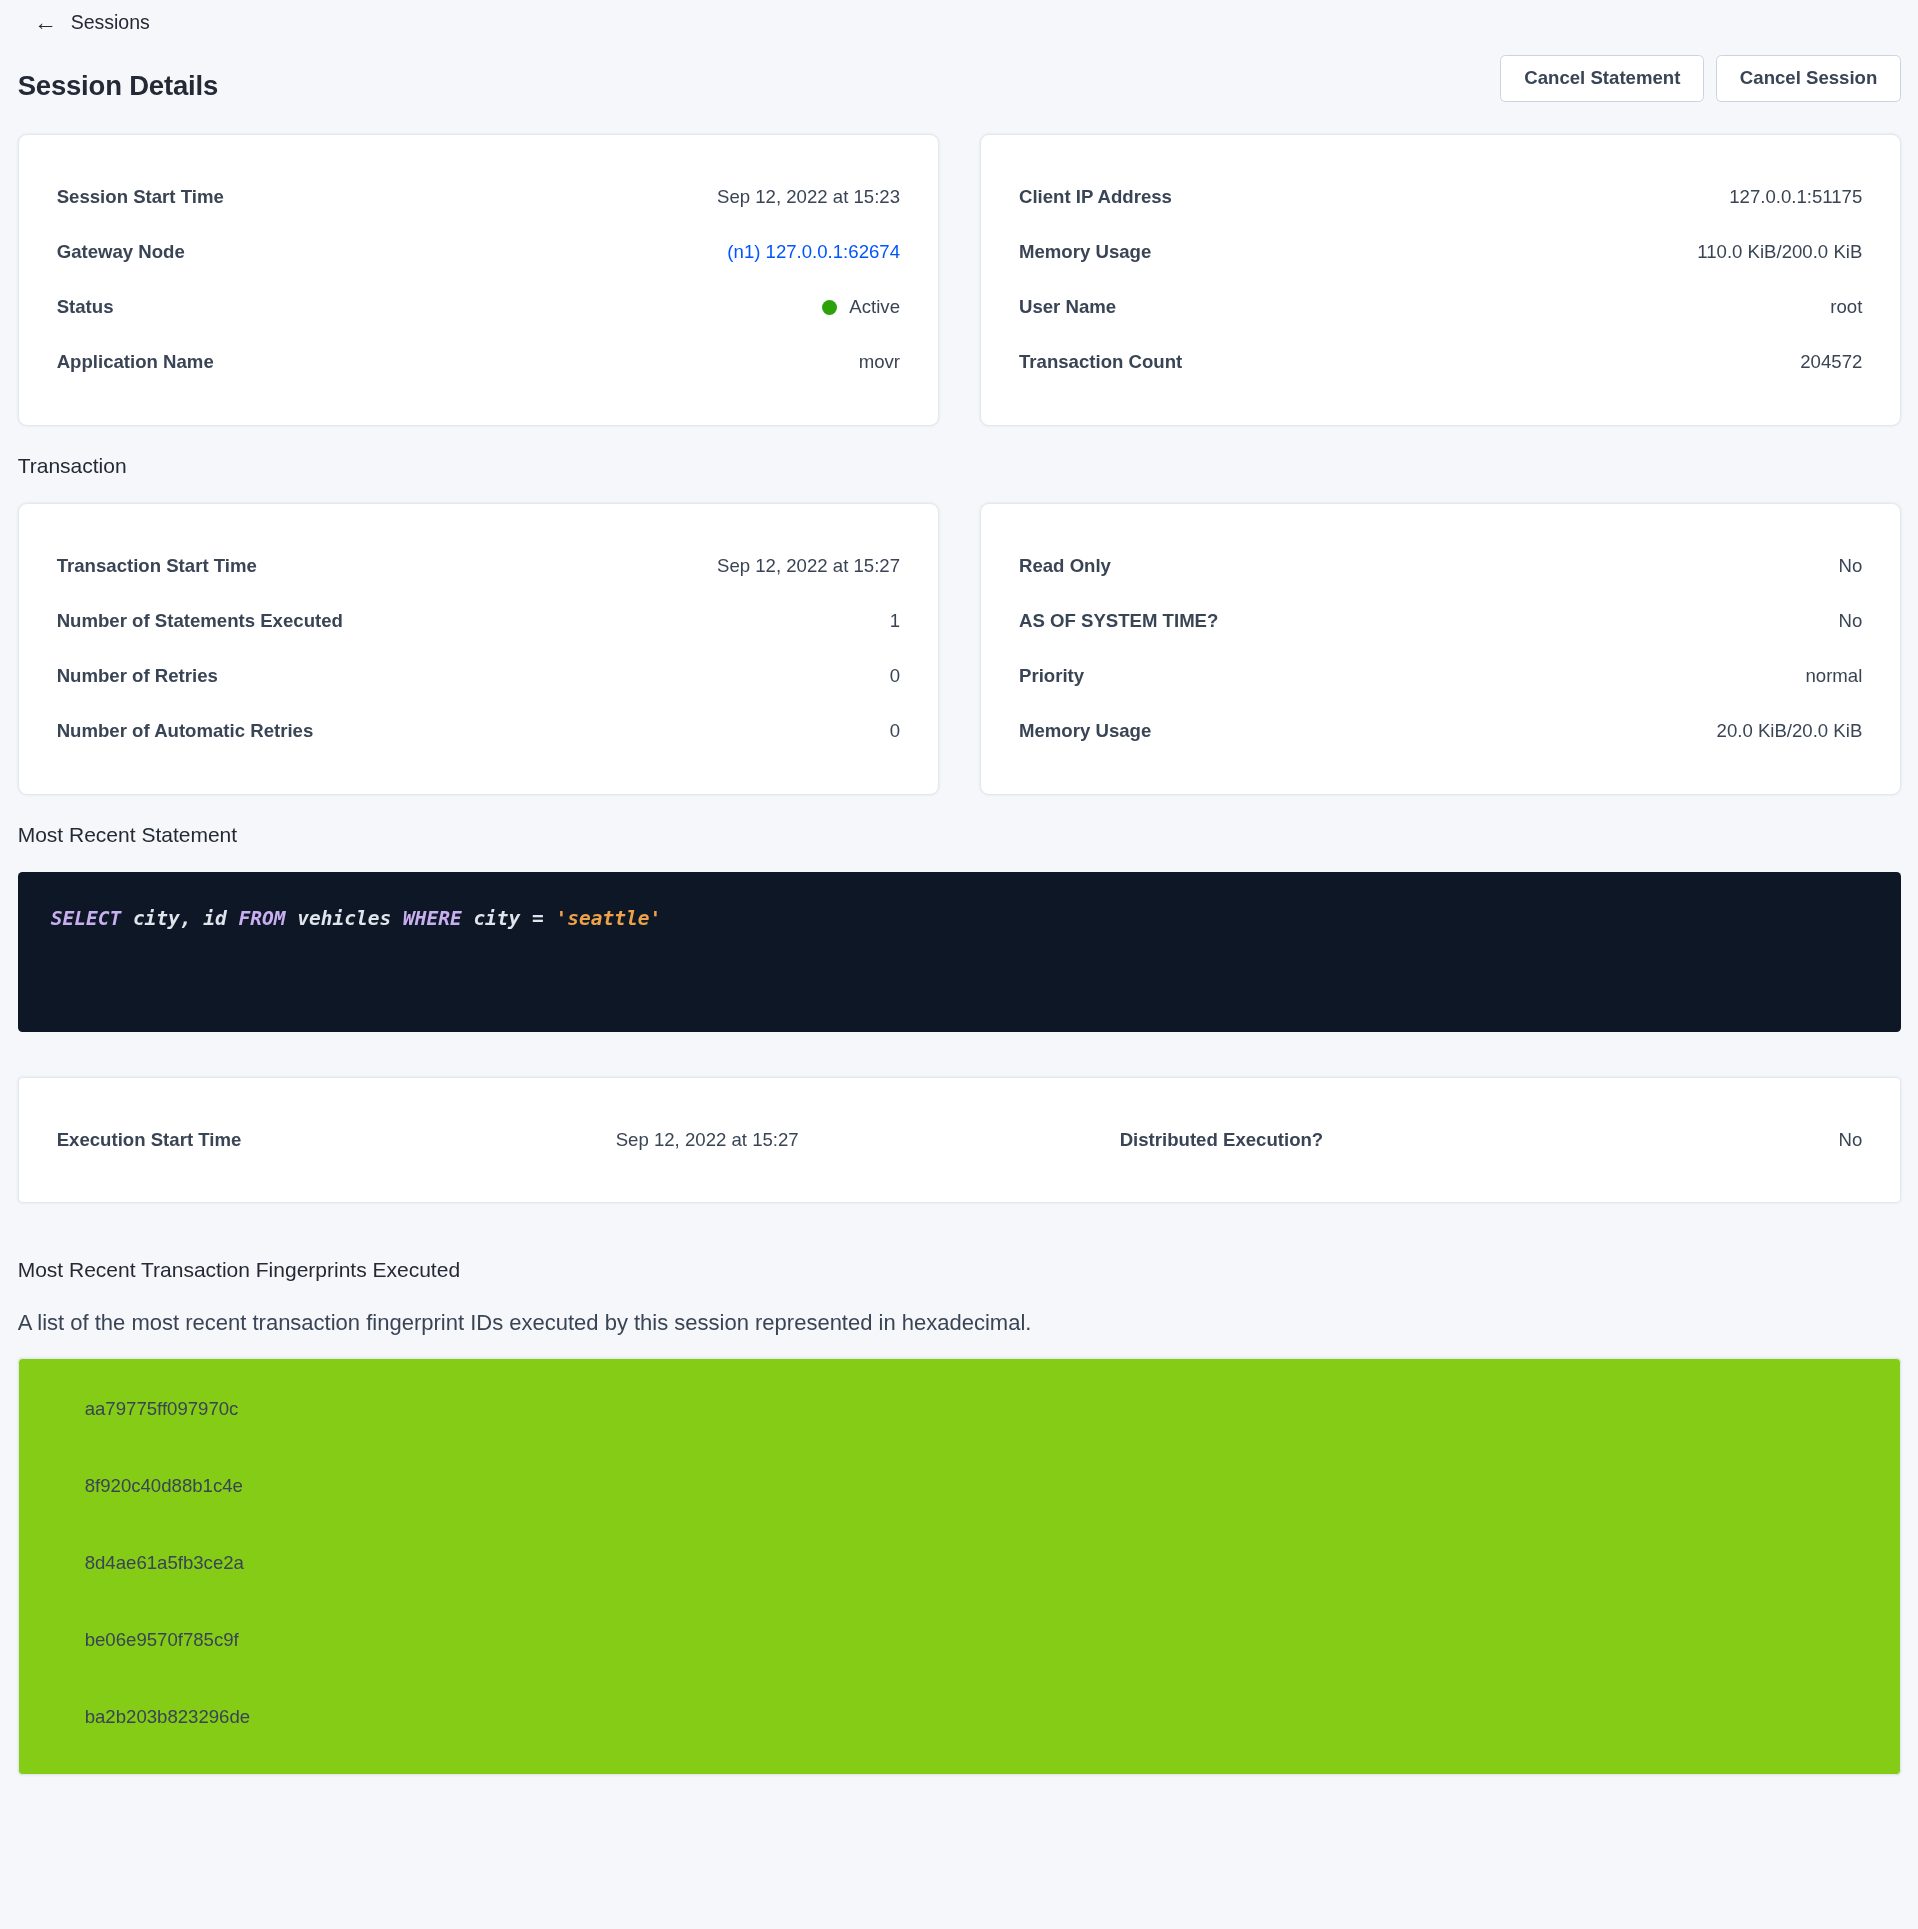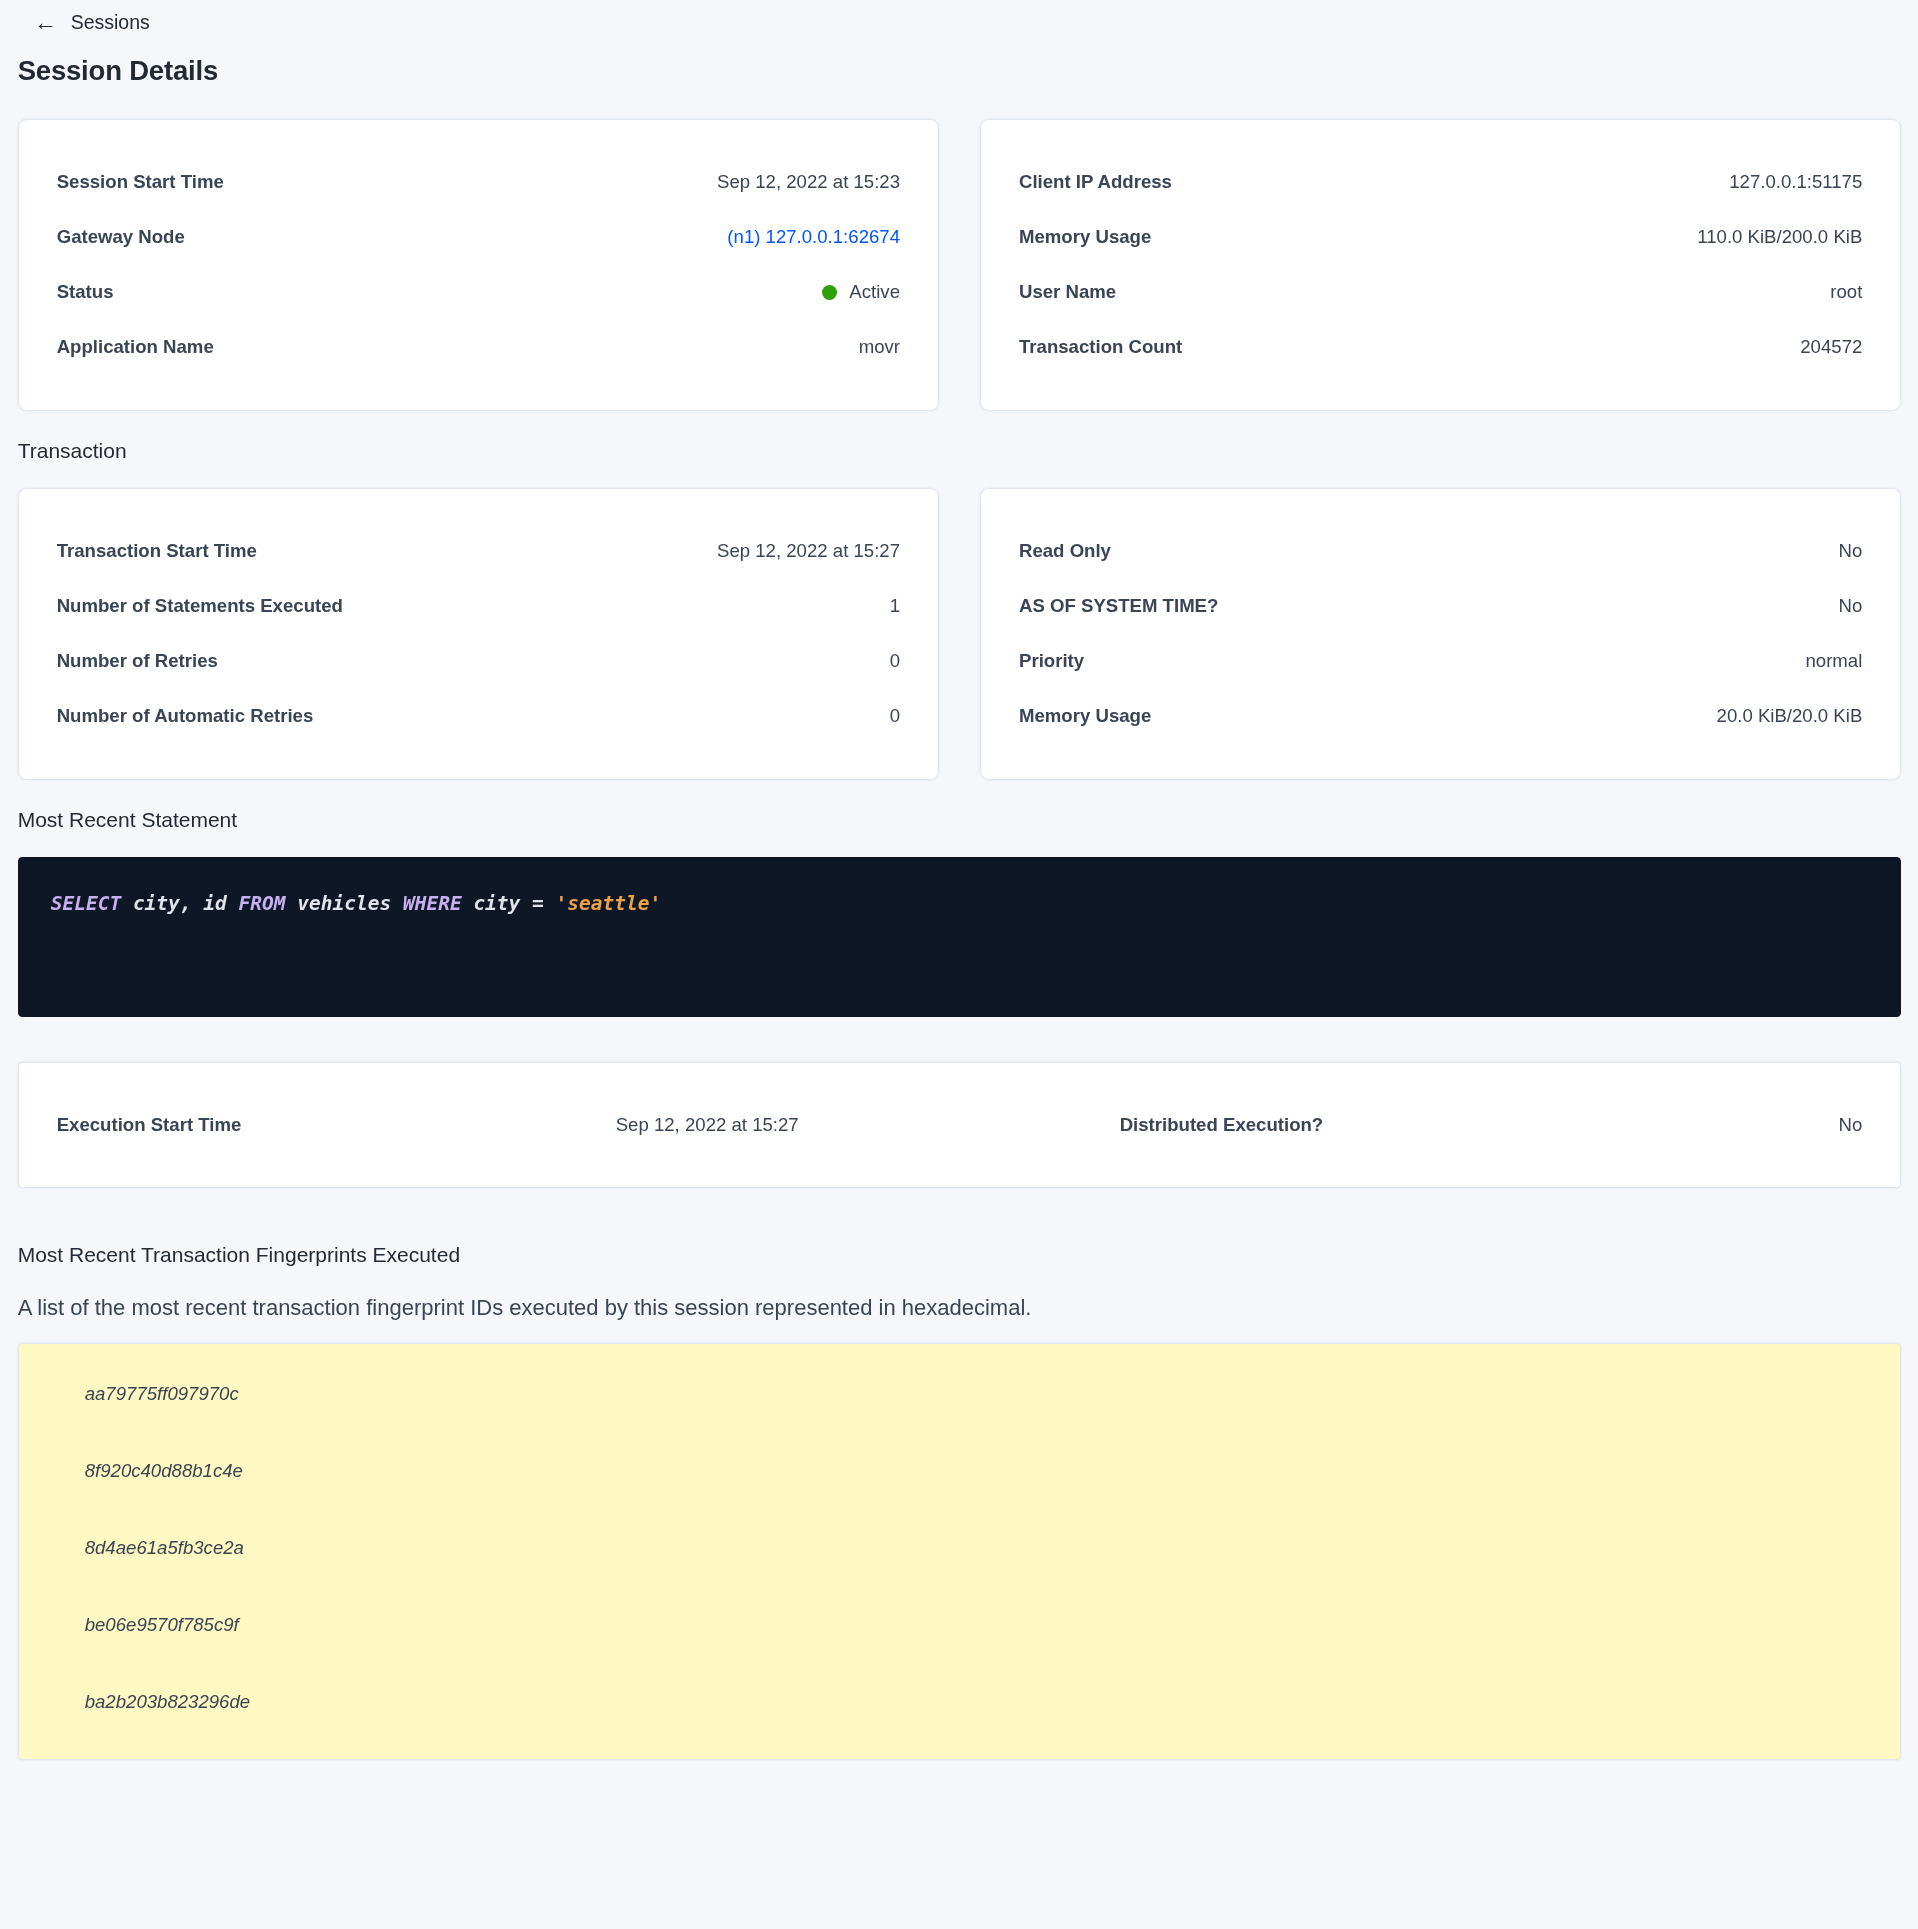--- a/index.html
+++ b/index.html
@@ -133,26 +133,25 @@
   .exec-card .exec-value-2 { margin-left: auto; }
 
   
   .fingerprints-heading { margin-top: 55px; margin-bottom: 0; }
   .fingerprints-desc {
     font-size: 22px;
     color: #394455;
     margin: 28px 0 22px 0;
   }
   .fp-card {
-    background: #fef9c3;
+    background: #84cc16;
     border: 0.9px solid #e3e8f0;
     border-radius: 4.4px;
     box-shadow: 0 0 2.7px rgba(67,90,111,0.12);
     padding: 12.4px 0 17.7px 0;
-    font-style: italic;
   }
   .fp-row {
     height: 77px;
     display: flex;
     align-items: center;
     padding-left: 66px;
     font-size: 18.6px;
     color: #394455;
   }
 </style>
@@ -163,20 +162,24 @@
 
 
 <a class="breadcrumb">
   <span class="arrow">←</span>
   <span>Sessions</span>
 </a>
 
 
 <div class="title-row">
   <h1 class="page-title">Session Details</h1>
+  <div class="actions">
+    <button class="btn">Cancel Statement</button>
+    <button class="btn">Cancel Session</button>
+  </div>
 </div>
 
 
 <div class="cards-row">
   <div class="card">
     <div class="info-row">
       <span class="info-label">Session Start Time</span>
       <span class="info-value">Sep 12, 2022 at 15:23</span>
     </div>
     <div class="info-row">

